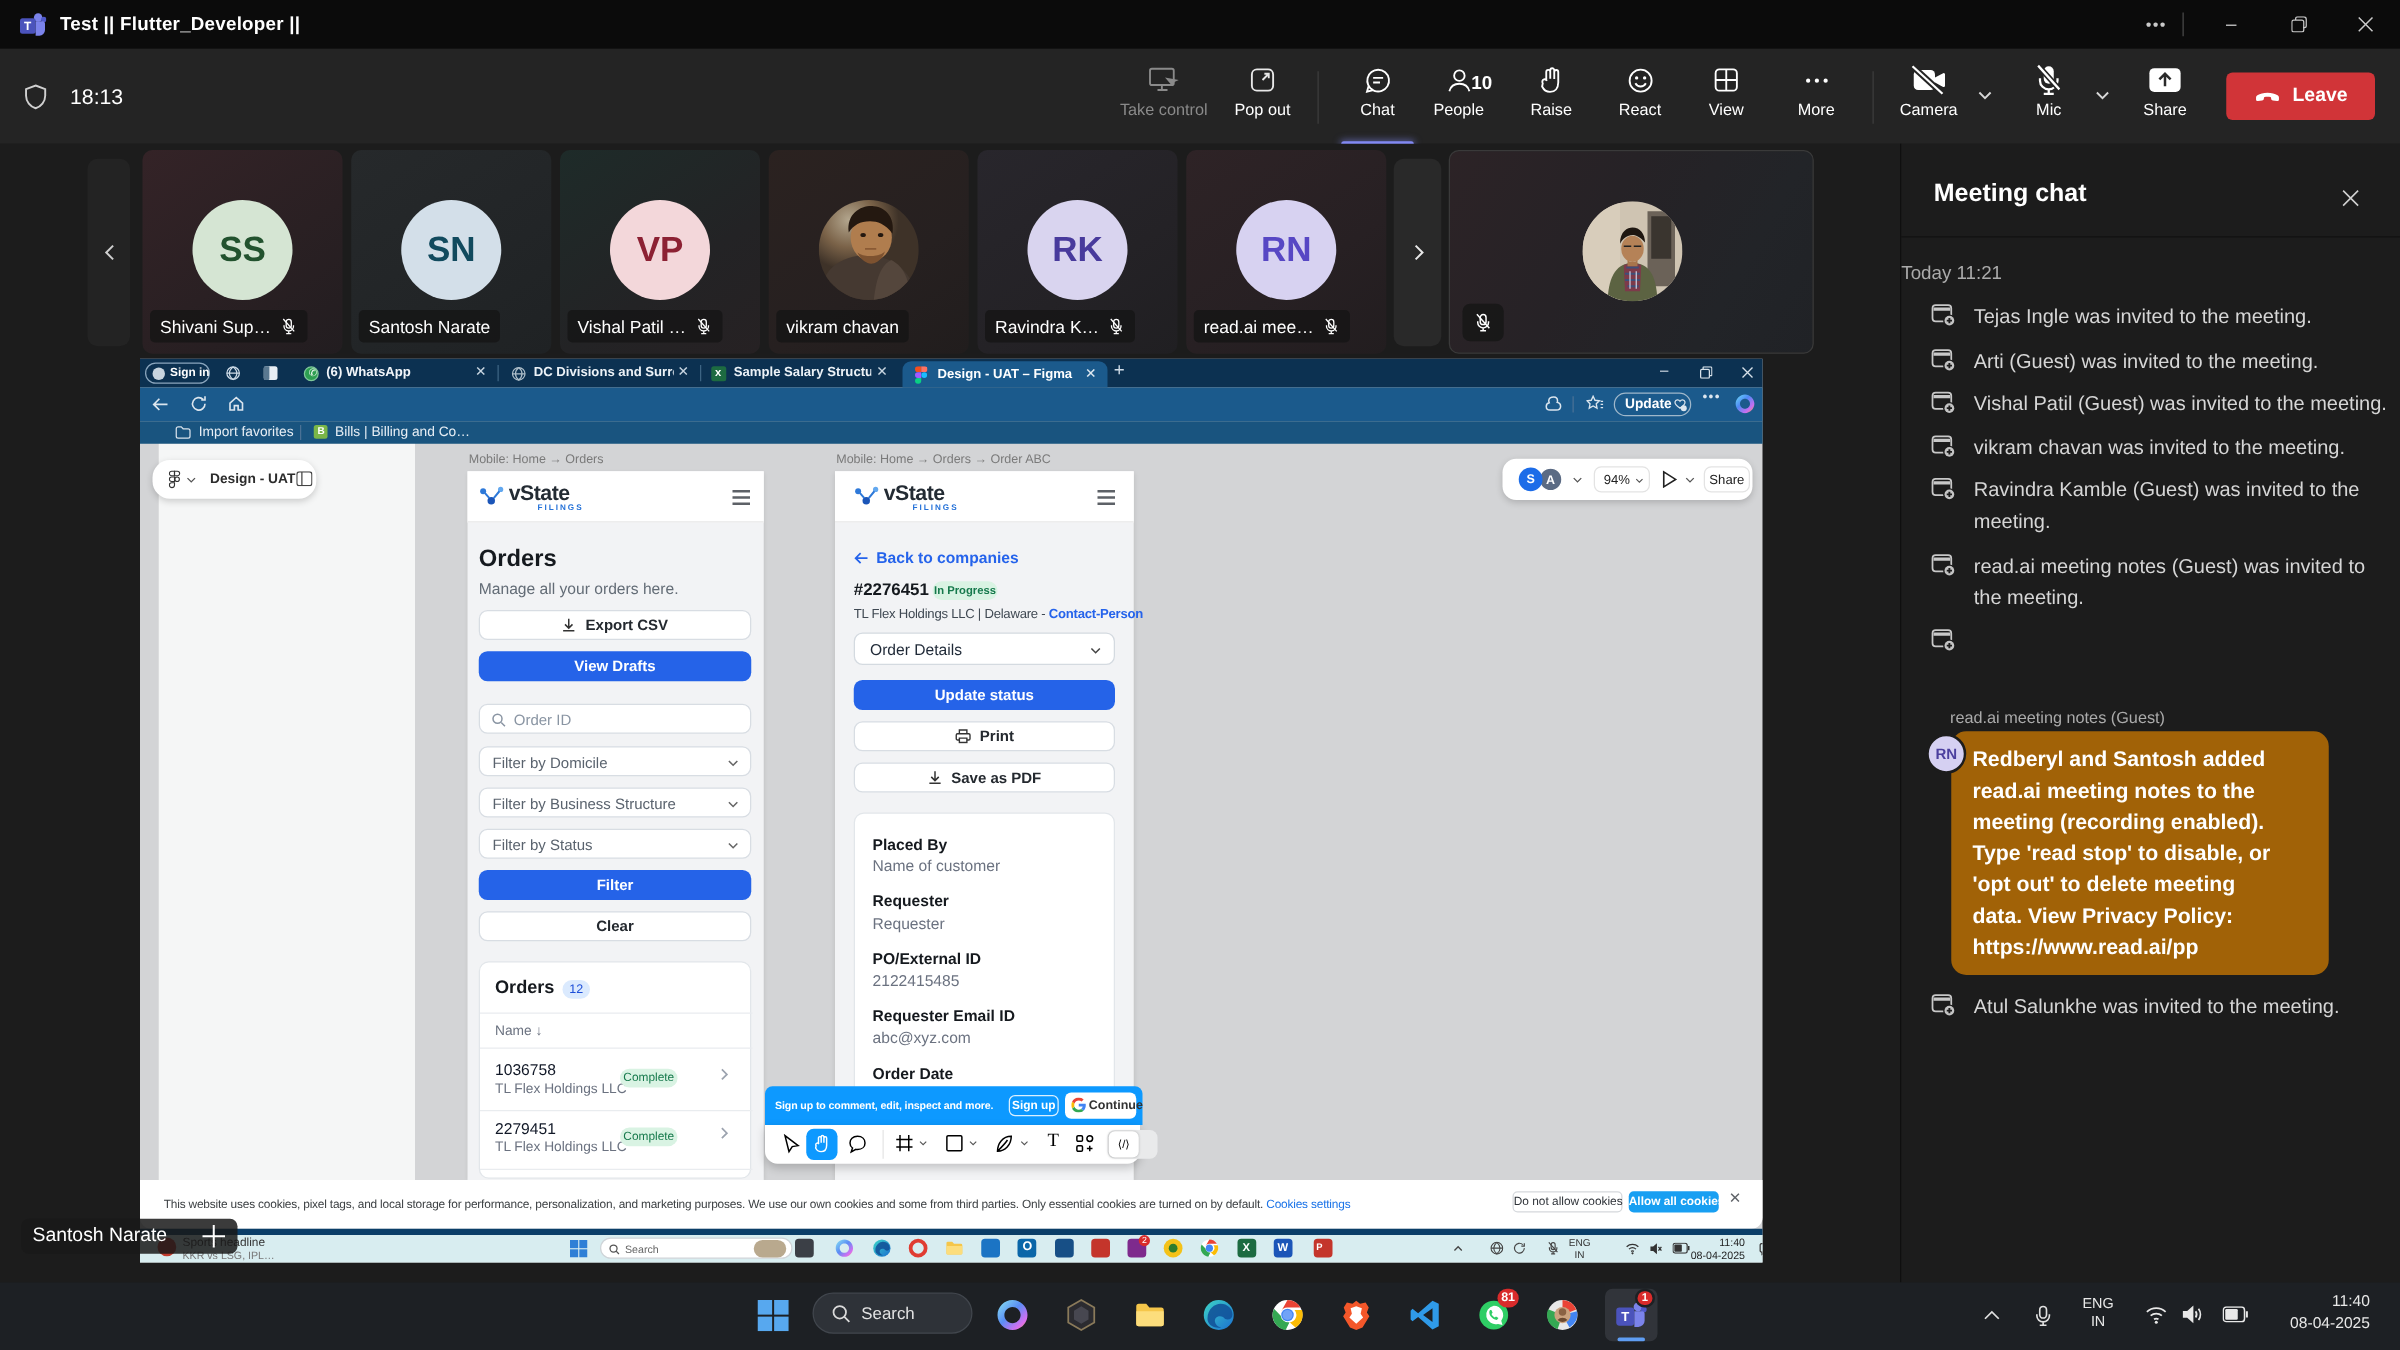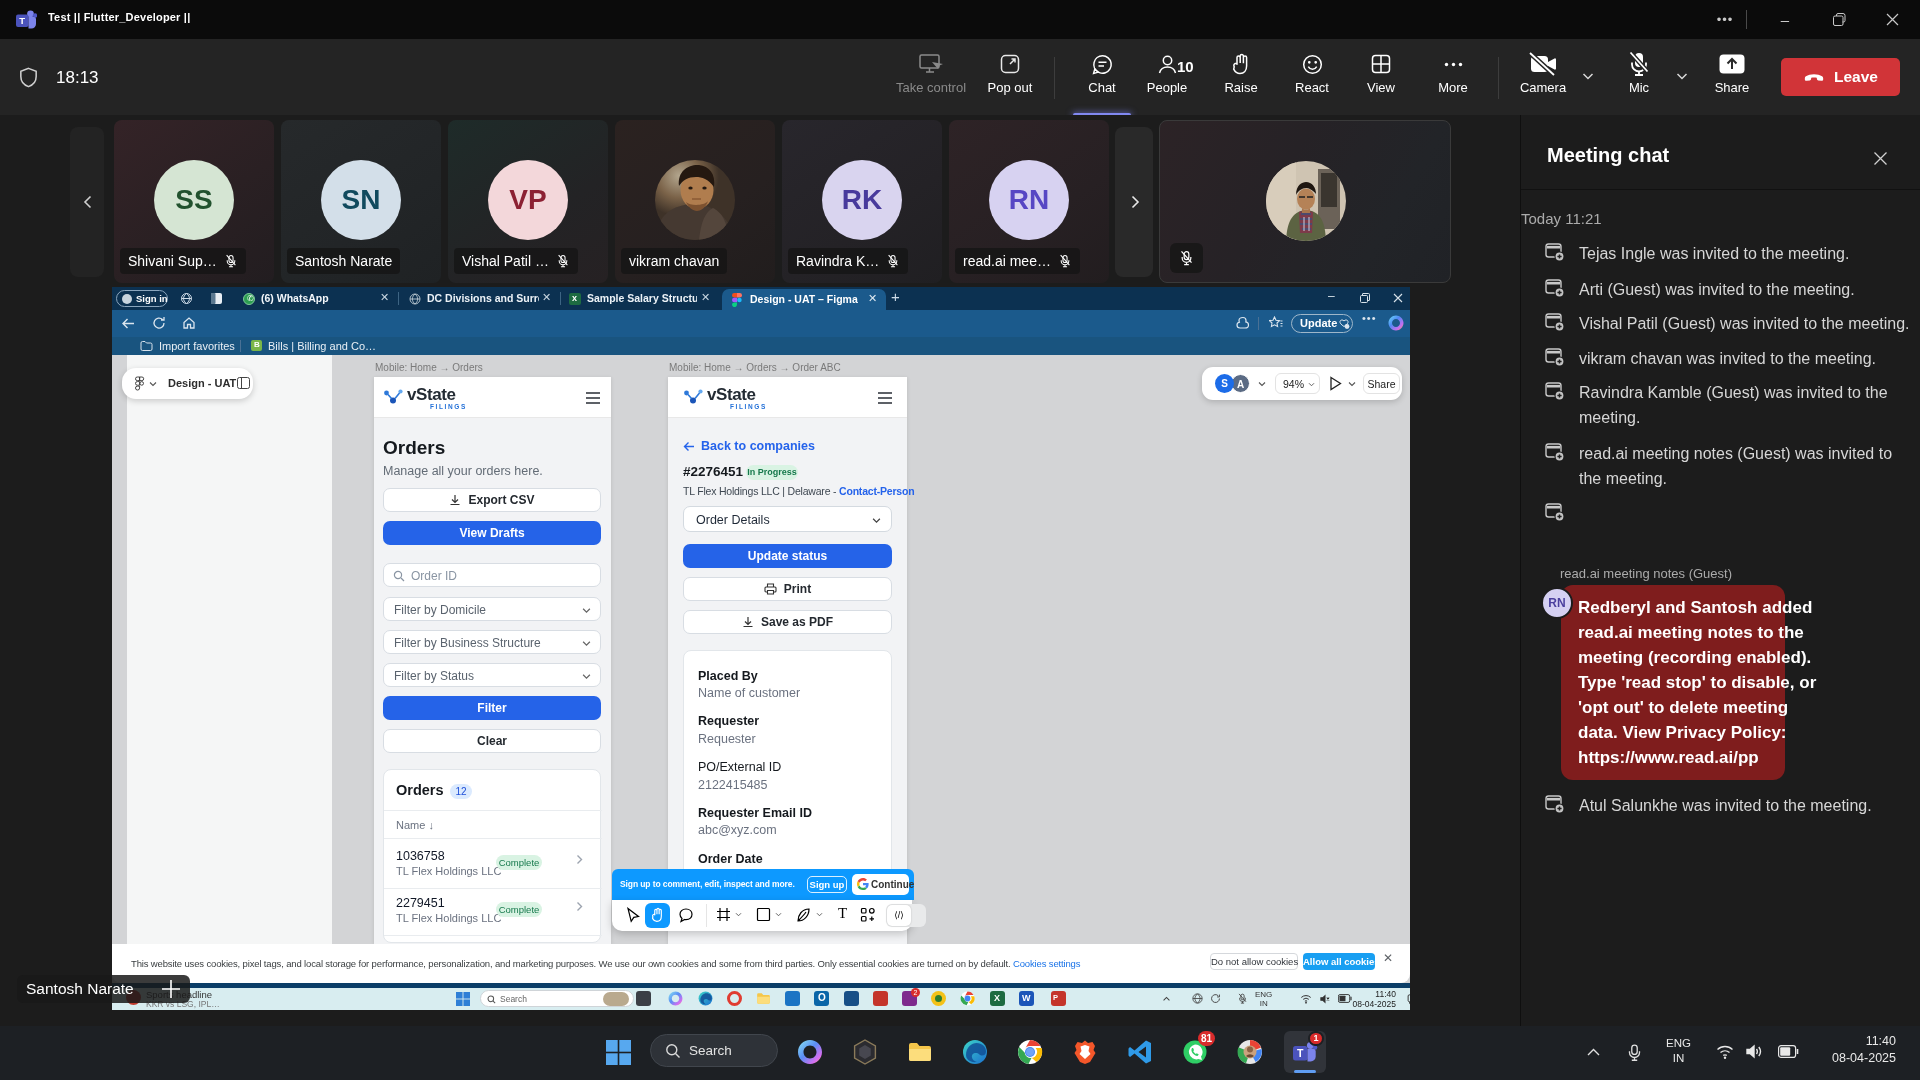--- a/index.html
+++ b/index.html
@@ -2,21 +2,21 @@
 <html><head>
 <meta charset="utf-8">
 <style>
 * { margin:0; padding:0; box-sizing:border-box; }
 html,body { width:1920px; height:1080px; overflow:hidden; }
 body { font-family:"Liberation Sans", sans-serif; background:#1b1b1b; position:relative; }
 .abs { position:absolute; }
 
 
 #titlebar { position:absolute; left:0; top:0; width:1920px; height:39px; background:#0b0b0b; }
-#titlebar .title { position:absolute; left:48px; top:11px; color:#fff; font-size:11px; font-weight:bold; letter-spacing:.2px; }
+#titlebar .title { position:absolute; left:48px; top:11px; color:#fff; font-size:15px; font-weight:bold; letter-spacing:.2px; }
 .winctl { position:absolute; top:0; height:39px; width:46px; color:#c9c9c9; text-align:center; line-height:39px; font-size:15px; }
 
 
 #toolbar { position:absolute; left:0; top:39px; width:1920px; height:76px; background:#242424; }
 .tbtn { position:absolute; top:10px; width:72px; text-align:center; color:#fff; }
 .tbtn .ic { height:30px; display:flex; align-items:center; justify-content:center; }
 .tbtn .lb { font-size:13px; margin-top:1px; color:#ffffff; }
 .tbtn.dim .lb { color:#8a8a8a; }
 .tdiv { position:absolute; top:18px; width:1px; height:42px; background:#3d3d3d; }
 
@@ -555,21 +555,21 @@
           <svg width="12" height="12" viewBox="0 0 12 12" fill="none" stroke="#333" stroke-width="1.2">
               <path d="M6 1 V8 M3 5.5 L6 8.5 L9 5.5 M1.5 10.5 H10.5"></path>
             </svg>
           <span style="font-size:12px;color:#24292f;font-weight:bold;">Save as PDF</span>
         </div>
         <div class="abs" style="left:15px;top:273px;width:209px;height:280px;background:#fff;border:1px solid #e2e6ea;border-radius:8px;">
           <span class="abs" style="left:14px;top:18px;font-size:12.5px;font-weight:bold;color:#15191e;">Placed By</span>
           <span class="abs" style="left:14px;top:35px;font-size:12.5px;color:#6b7280;">Name of customer</span>
           <span class="abs" style="left:14px;top:63px;font-size:12.5px;font-weight:bold;color:#15191e;">Requester</span>
           <span class="abs" style="left:14px;top:81px;font-size:12.5px;color:#6b7280;">Requester</span>
-          <span class="abs" style="left:14px;top:109px;font-size:12.5px;font-weight:normal;color:#15191e;">PO/External ID</span>
+          <span class="abs" style="left:14px;top:109px;font-size:12.5px;font-weight:bold;color:#15191e;">PO/External ID</span>
           <span class="abs" style="left:14px;top:127px;font-size:12.5px;color:#6b7280;">2122415485</span>
           <span class="abs" style="left:14px;top:155px;font-size:12.5px;font-weight:bold;color:#15191e;">Requester Email ID</span>
           <span class="abs" style="left:14px;top:172px;font-size:12.5px;color:#6b7280;">abc@xyz.com</span>
           <span class="abs" style="left:14px;top:201px;font-size:12.5px;font-weight:bold;color:#15191e;">Order Date</span>
         </div>
       </div>
 
       <div class="abs" style="left:1090px;top:12px;width:200px;height:33px;background:#fff;border-radius:11px;box-shadow:0 2px 6px rgba(0,0,0,.18);">
         <div class="abs" style="left:13px;top:7px;width:19px;height:19px;border-radius:50%;background:#1c6ce8;color:#fff;font-size:10px;font-weight:bold;text-align:center;line-height:19px;z-index:2;">S</div>
         <div class="abs" style="left:29px;top:7px;width:19px;height:19px;border-radius:50%;background:#5b6b84;color:#fff;font-size:10px;font-weight:bold;text-align:center;line-height:19px;border:1.5px solid #fff;">A</div>
@@ -820,21 +820,21 @@
 
   <svg class="sysico" style="top:386px" viewBox="0 0 22 22" fill="none" stroke="#c8c8c8" stroke-width="1.4">
       <rect x="2" y="3" width="15" height="13" rx="2.5"></rect>
       <path d="M2.8 6.2 h13.4" stroke-width="2.6"></path>
       <circle cx="15.5" cy="15.5" r="5" fill="#1c1c1c" stroke="none"></circle>
       <circle cx="15.5" cy="15.5" r="3.9" fill="#c4c4c4" stroke="none"></circle>
       <path d="M15.5 13.4 v4.2 M13.4 15.5 h4.2" stroke="#1c1c1c" stroke-width="1.5"></path>
     </svg>
 
   <div class="abs" style="left:39px;top:451px;font-size:13px;color:#ababab;">read.ai meeting notes (Guest)</div>
-  <div class="abs" style="left:40px;top:470px;width:224px;height:195px;background:#7f1d1d;border-radius:12px;">
+  <div class="abs" style="left:40px;top:470px;width:302px;height:195px;background:#a16207;border-radius:12px;">
     <div class="abs" style="left:17px;top:10px;width:245px;font-size:17px;font-weight:bold;color:#fff;line-height:25px;">Redberyl and Santosh added read.ai meeting notes to the meeting (recording enabled). Type 'read stop' to disable, or 'opt out' to delete meeting data. View Privacy Policy: https://www.read.ai/pp</div>
   </div>
   <div class="abs" style="left:20px;top:472px;width:32px;height:32px;border-radius:50%;background:#d5d0f2;border:2px solid #1c1c1c;color:#4b3f9e;font-size:12px;font-weight:bold;text-align:center;line-height:28px;">RN</div>
 
   <svg class="sysico" style="top:678px" viewBox="0 0 22 22" fill="none" stroke="#c8c8c8" stroke-width="1.4">
       <rect x="2" y="3" width="15" height="13" rx="2.5"></rect>
       <path d="M2.8 6.2 h13.4" stroke-width="2.6"></path>
       <circle cx="15.5" cy="15.5" r="5" fill="#1c1c1c" stroke="none"></circle>
       <circle cx="15.5" cy="15.5" r="3.9" fill="#c4c4c4" stroke="none"></circle>
       <path d="M15.5 13.4 v4.2 M13.4 15.5 h4.2" stroke="#1c1c1c" stroke-width="1.5"></path>

